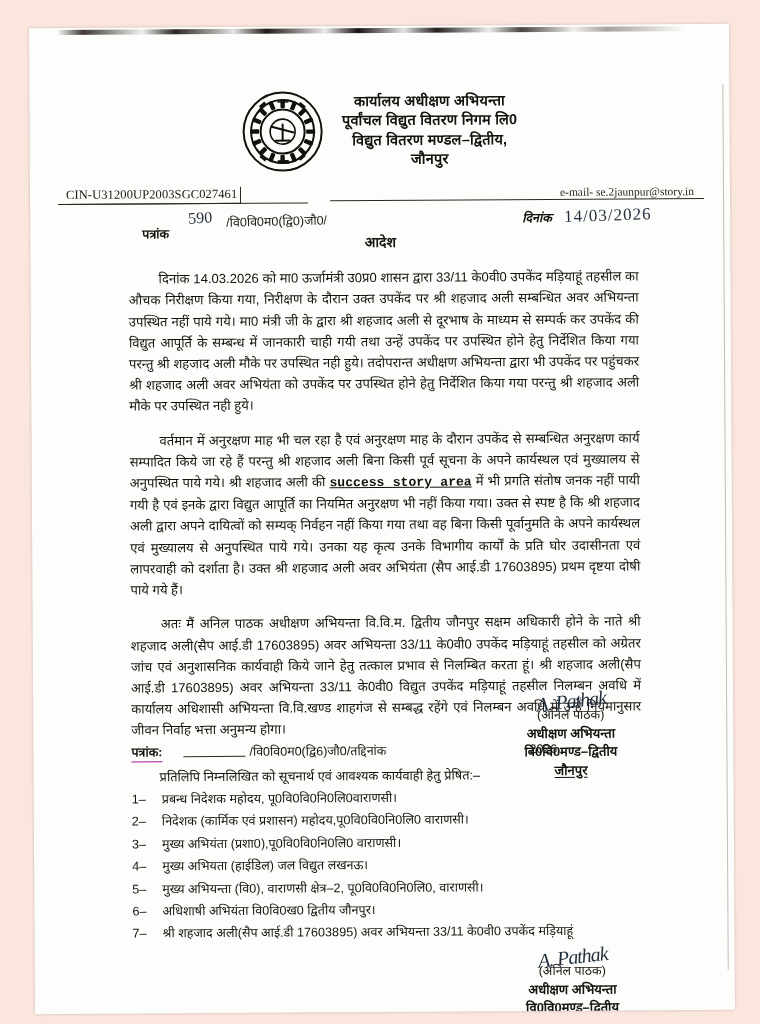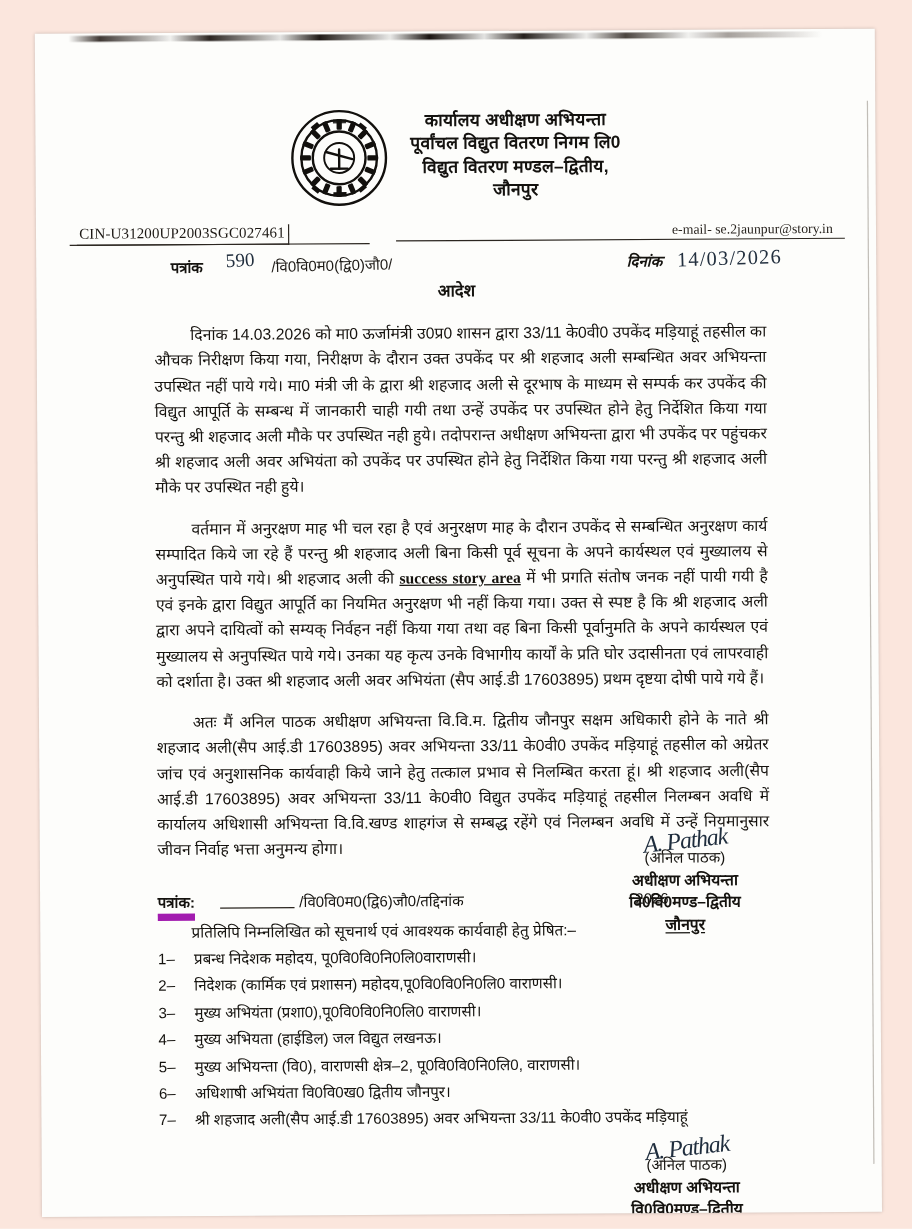--- a/index.html
+++ b/index.html
@@ -136,21 +136,21 @@
   
   .refrow {
     position: absolute;
     left: 0; top: 184px;
     width: 100%;
     height: 26px;
     font-size: 12.5px;
   }
   .ref-label {
     position: absolute;
-    left: 112px; top: 3px;
+    left: 112px; top: 14px;
     font-weight: bold;
     font-size: 12.5px;
   }
   .ref-hand {
     position: absolute;
     left: 158px; top: -2px;
     font-family: "Liberation Serif", serif;
     font-size: 16px;
     color: #23303f;
     transform: rotate(-3deg);
@@ -198,21 +198,21 @@
   .para {
     text-align: justify;
     text-justify: inter-word;
     font-size: 13.1px;
     line-height: 1.62;
     margin-bottom: 9px;
     text-indent: 30px;
     color: #15120e;
   }
   .para .en {
-    font-family: Liberation Serif, serif;
+    font-family: Liberation Mono, monospace;
     font-weight: bold;
     text-decoration: underline;
   }
 
   
   .sig {
     width: 100%;
     text-align: center;
     line-height: 1.42;
   }
@@ -252,21 +252,21 @@
   }
   .pno-row {
     position: relative;
     height: 20px;
     font-size: 12.5px;
   }
   .pno-label {
     position: absolute;
     left: 0; top: 0;
     font-weight: bold;
-    border-bottom: 6px solid #a21caf;
+    border-bottom: 1px solid #a21caf;
     padding-bottom: 1px;
   }
   .pno-blank {
     position: absolute;
     left: 52px; top: 13px;
     width: 62px;
     height: 1px;
     background: #2b2620;
   }
   .pno-mid {

